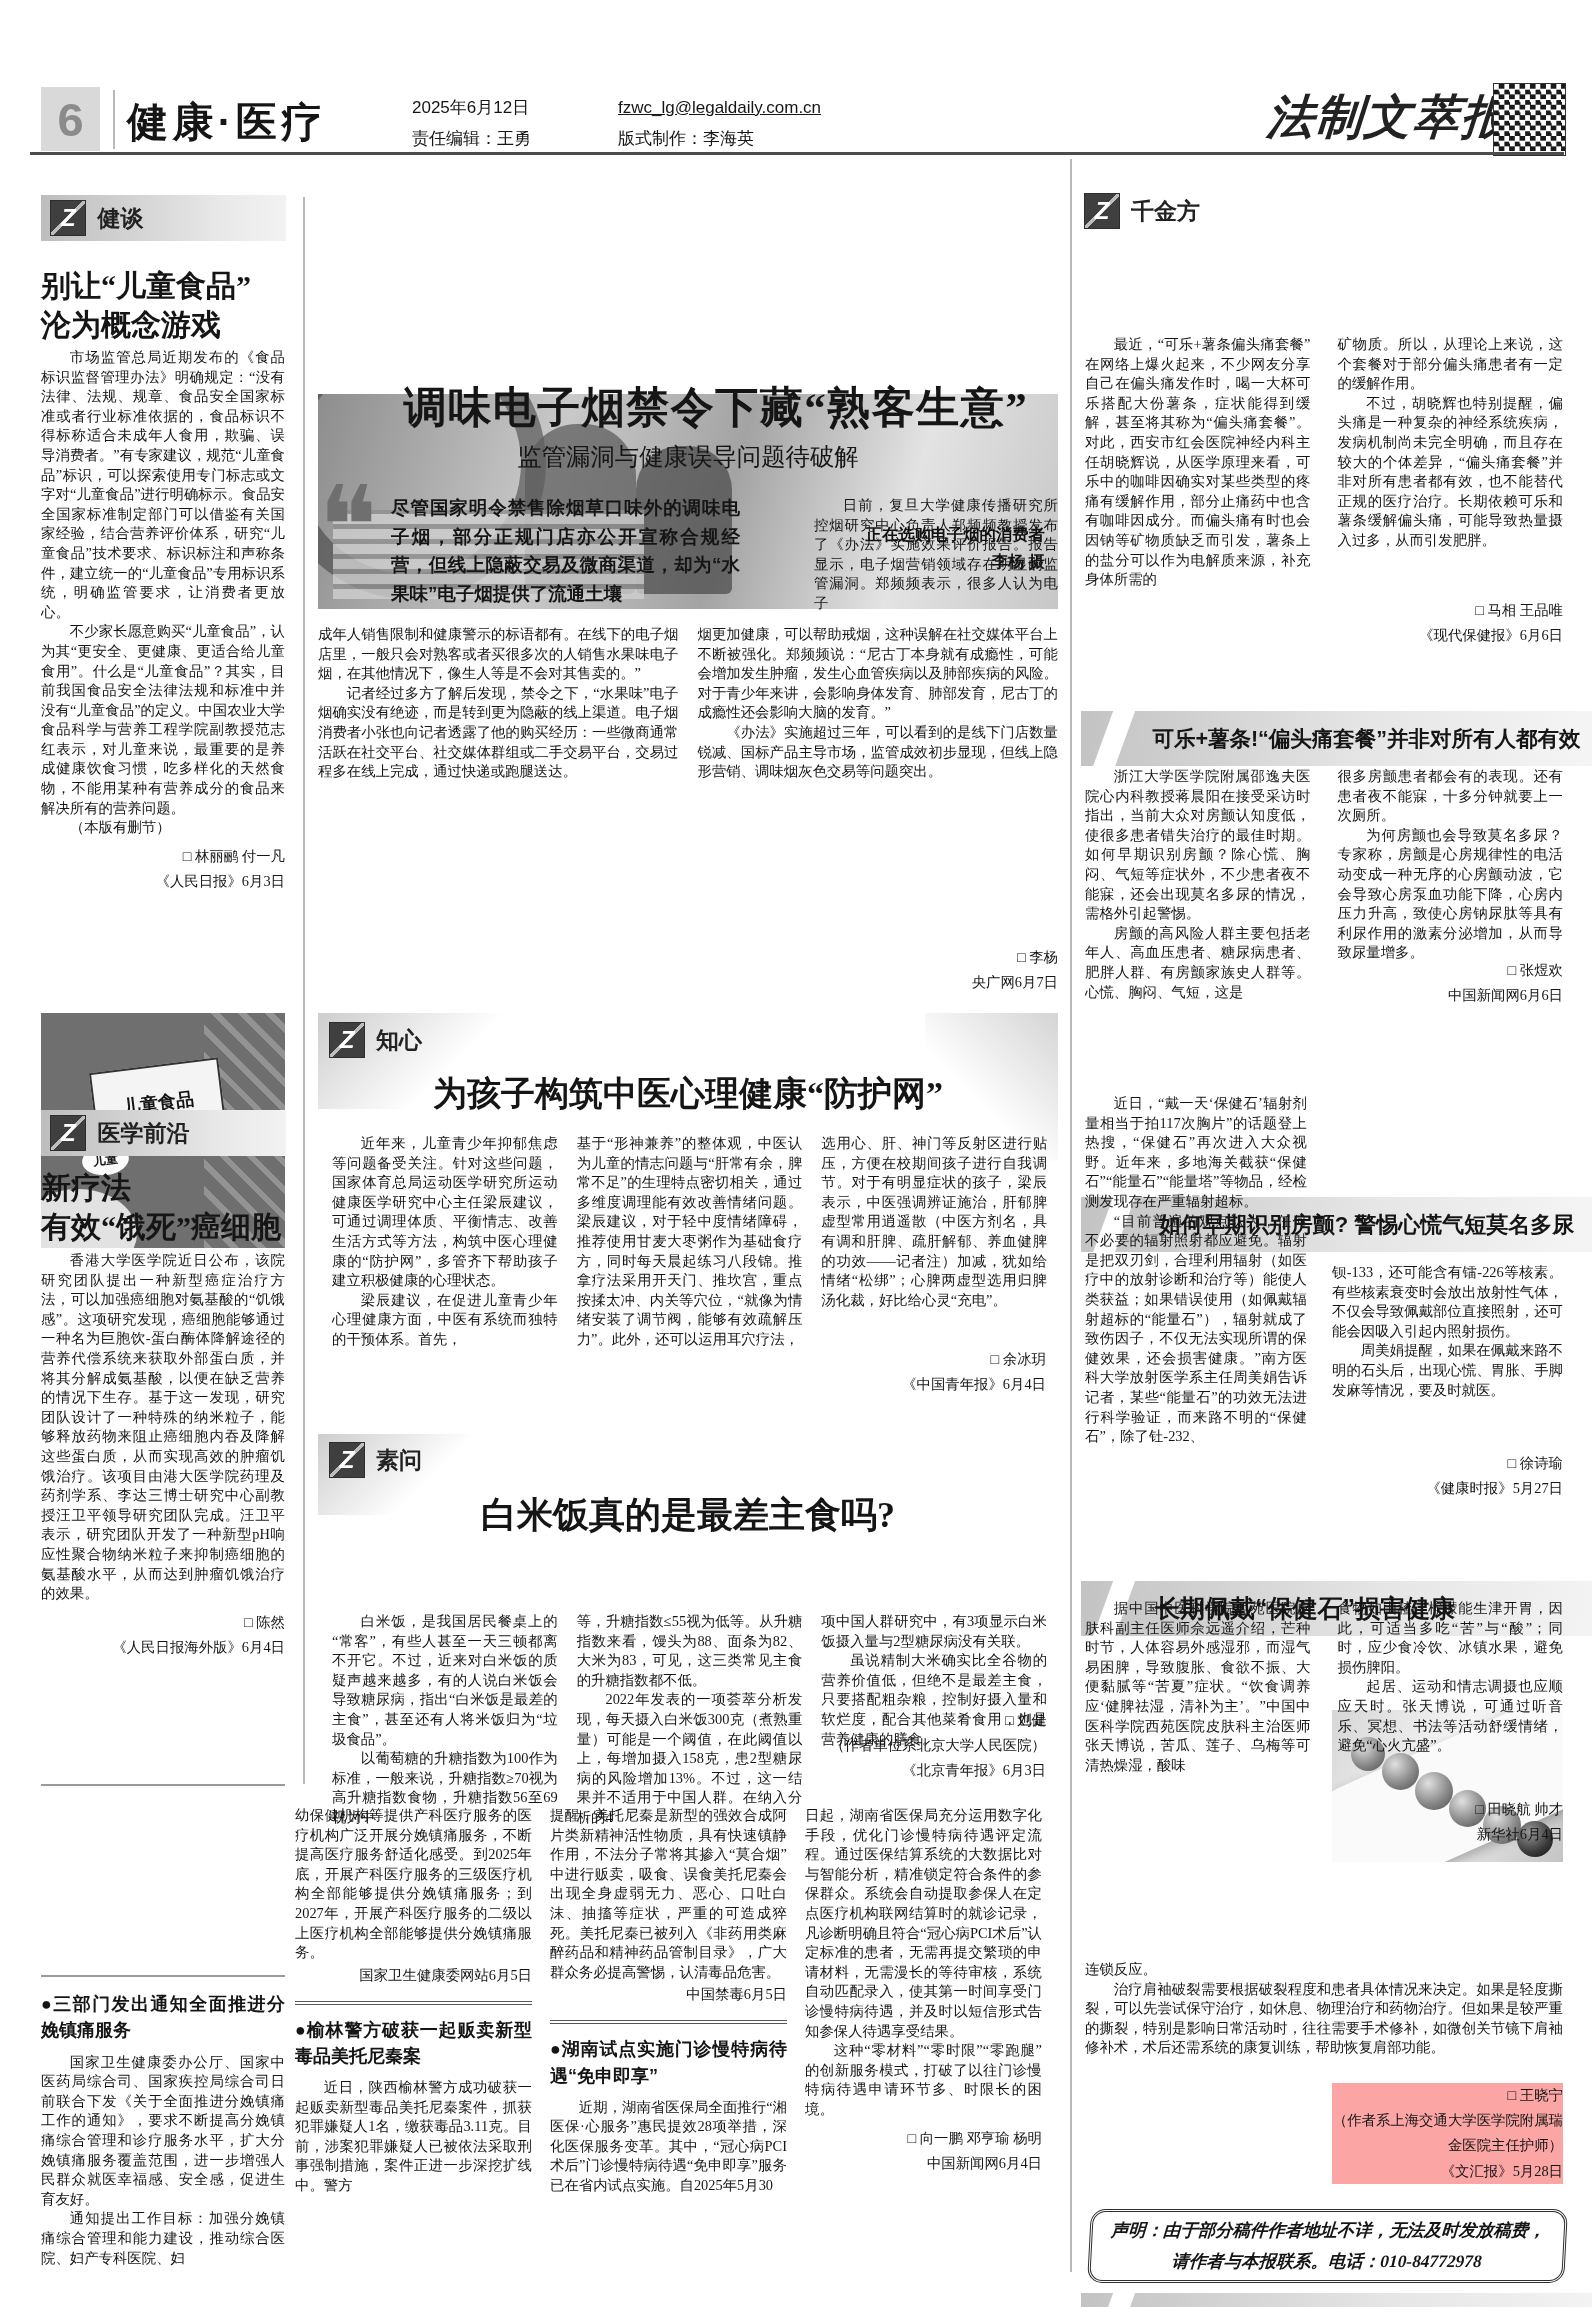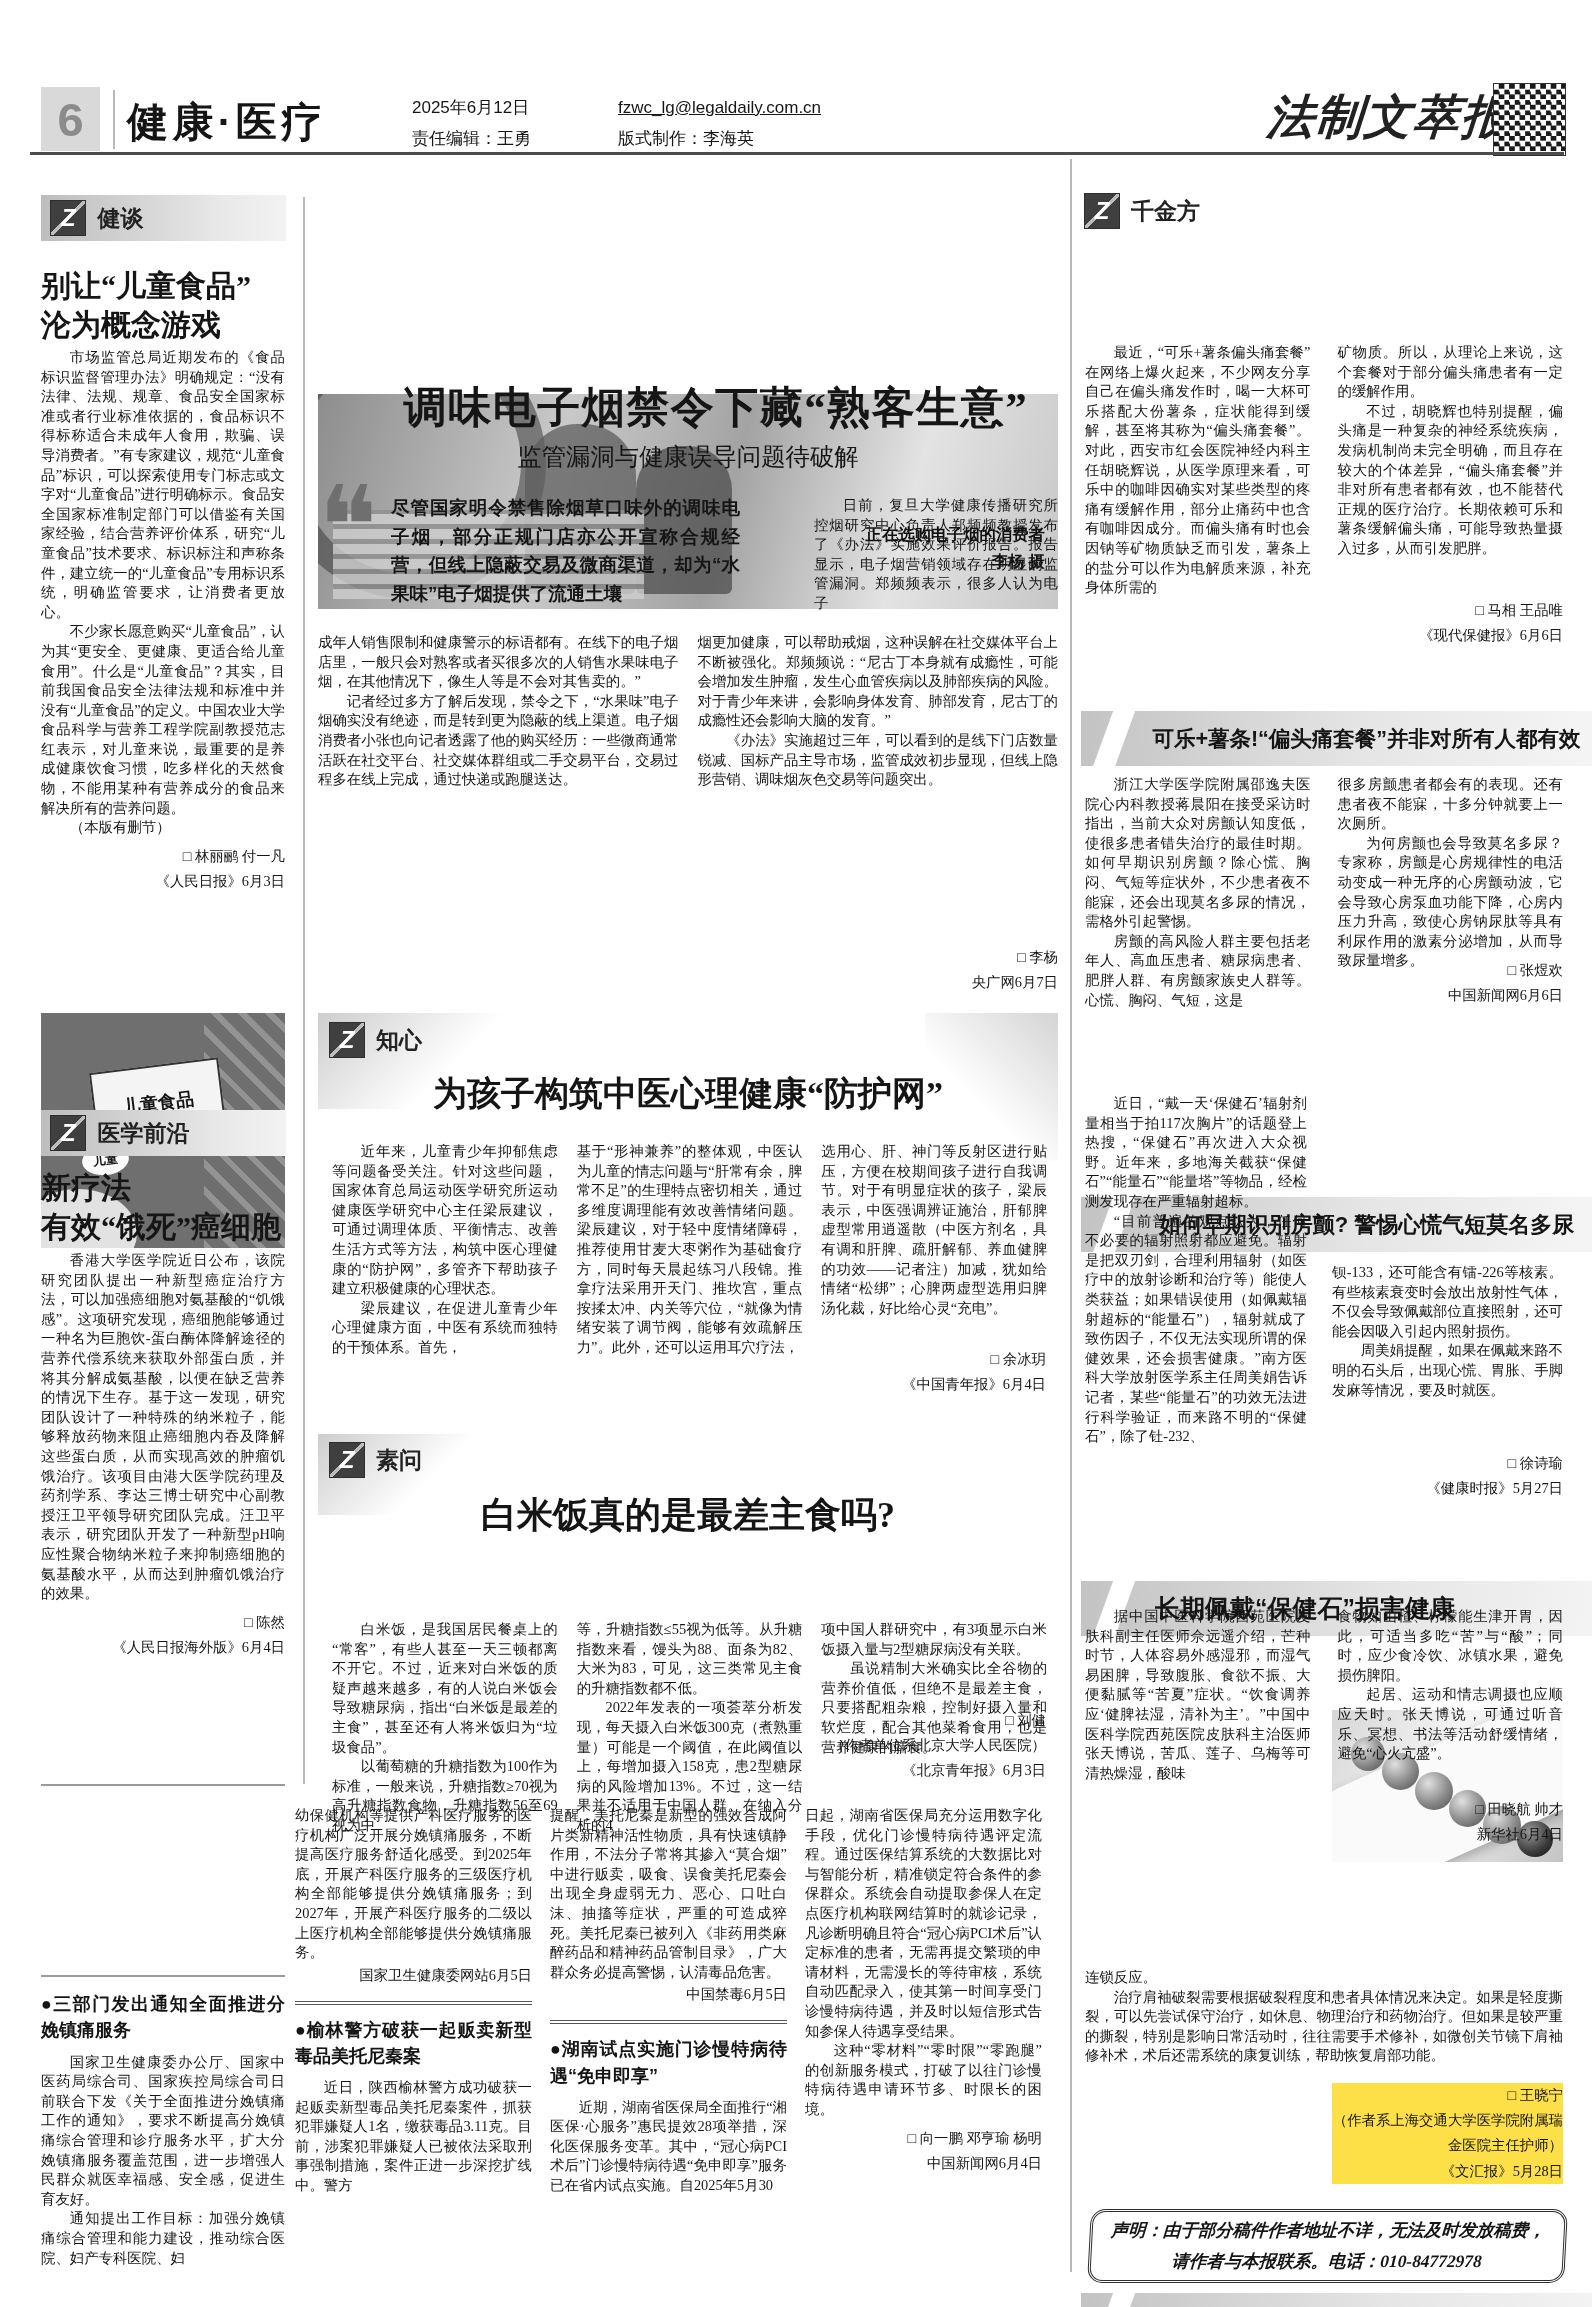--- a/index.html
+++ b/index.html
@@ -27,21 +27,21 @@
          background:linear-gradient(135deg,#3f3f3f 46%,#bdbdbd 46% 54%,#3f3f3f 54%);
          color:#fff;font-weight:bold;font-style:italic;font-size:24px;
          display:flex;align-items:center;justify-content:center;
          font-family:"Liberation Sans","DejaVu Sans",sans-serif;outline:1.5px solid #2e2e2e;}
   .seclabel .lbl{font-size:23px;font-weight:bold;font-family:"Liberation Sans","DejaVu Sans",sans-serif;color:#222;}
   
   .art{font-size:14.4px;line-height:19.6px;text-align:justify;}
   .art p.para{margin:0;text-indent:2em;}
   .art p.para.cont{text-indent:0;}
   .cols{display:flex;gap:19px;}
-  .cols>.col{flex:1 1 0;min-width:0;margin-top:8px;}
+  .cols>.col{flex:1 1 0;min-width:0;}
   .byline{text-align:right;margin-top:6px;}
   .byline .bline{line-height:1.75;}
   .note{text-indent:2em;}
   
   .hl-serif{font-weight:bold;line-height:1.3;}
   .hl-center{text-align:center;}
   .band{position:relative;background:linear-gradient(95deg,#c3c3c3,#e6e6e6 55%,#f6f6f6);
         font-family:"Liberation Sans","DejaVu Sans",sans-serif;font-weight:bold;
         display:flex;align-items:center;}
   .band::before{content:"";position:absolute;left:22px;top:-7.4px;bottom:-7.4px;width:22px;
@@ -323,21 +323,21 @@
       <div class="bline">□ 田晓航 帅才</div>
       <div class="bline">新华社6月4日</div>
     </div>
 
   <div class="abs art cols" style="left:1085px;top:1960px;width:478px;gap:27px;height:238px;overflow:hidden;">
       <div class="col">
         <p class="para cont">连锁反应。</p>
         <p class="para">治疗肩袖破裂需要根据破裂程度和患者具体情况来决定。如果是轻度撕裂，可以先尝试保守治疗，如休息、物理治疗和药物治疗。但如果是较严重的撕裂，特别是影响日常活动时，往往需要手术修补，如微创关节镜下肩袖修补术，术后还需系统的康复训练，帮助恢复肩部功能。</p>
       </div>
     </div>
-  <div class="abs art byline" style="left:1332px;top:2077px;width:231px;background:#fde047;">
+  <div class="abs art byline" style="left:1332px;top:2077px;width:231px;background:#fca5a5;">
       <div class="bline">□ 王晓宁</div>
       <div class="bline">（作者系上海交通大学医学院附属瑞金医院主任护师）</div>
       <div class="bline">《文汇报》5月28日</div>
     </div>
 
   <div class="abs stmt" style="left:1089px;top:2209px;width:471px;height:68px;">
     <div>声明：由于部分稿件作者地址不详，无法及时发放稿费，</div>
     <div>请作者与本报联系。电话：010-84772978</div>
   </div>
 

